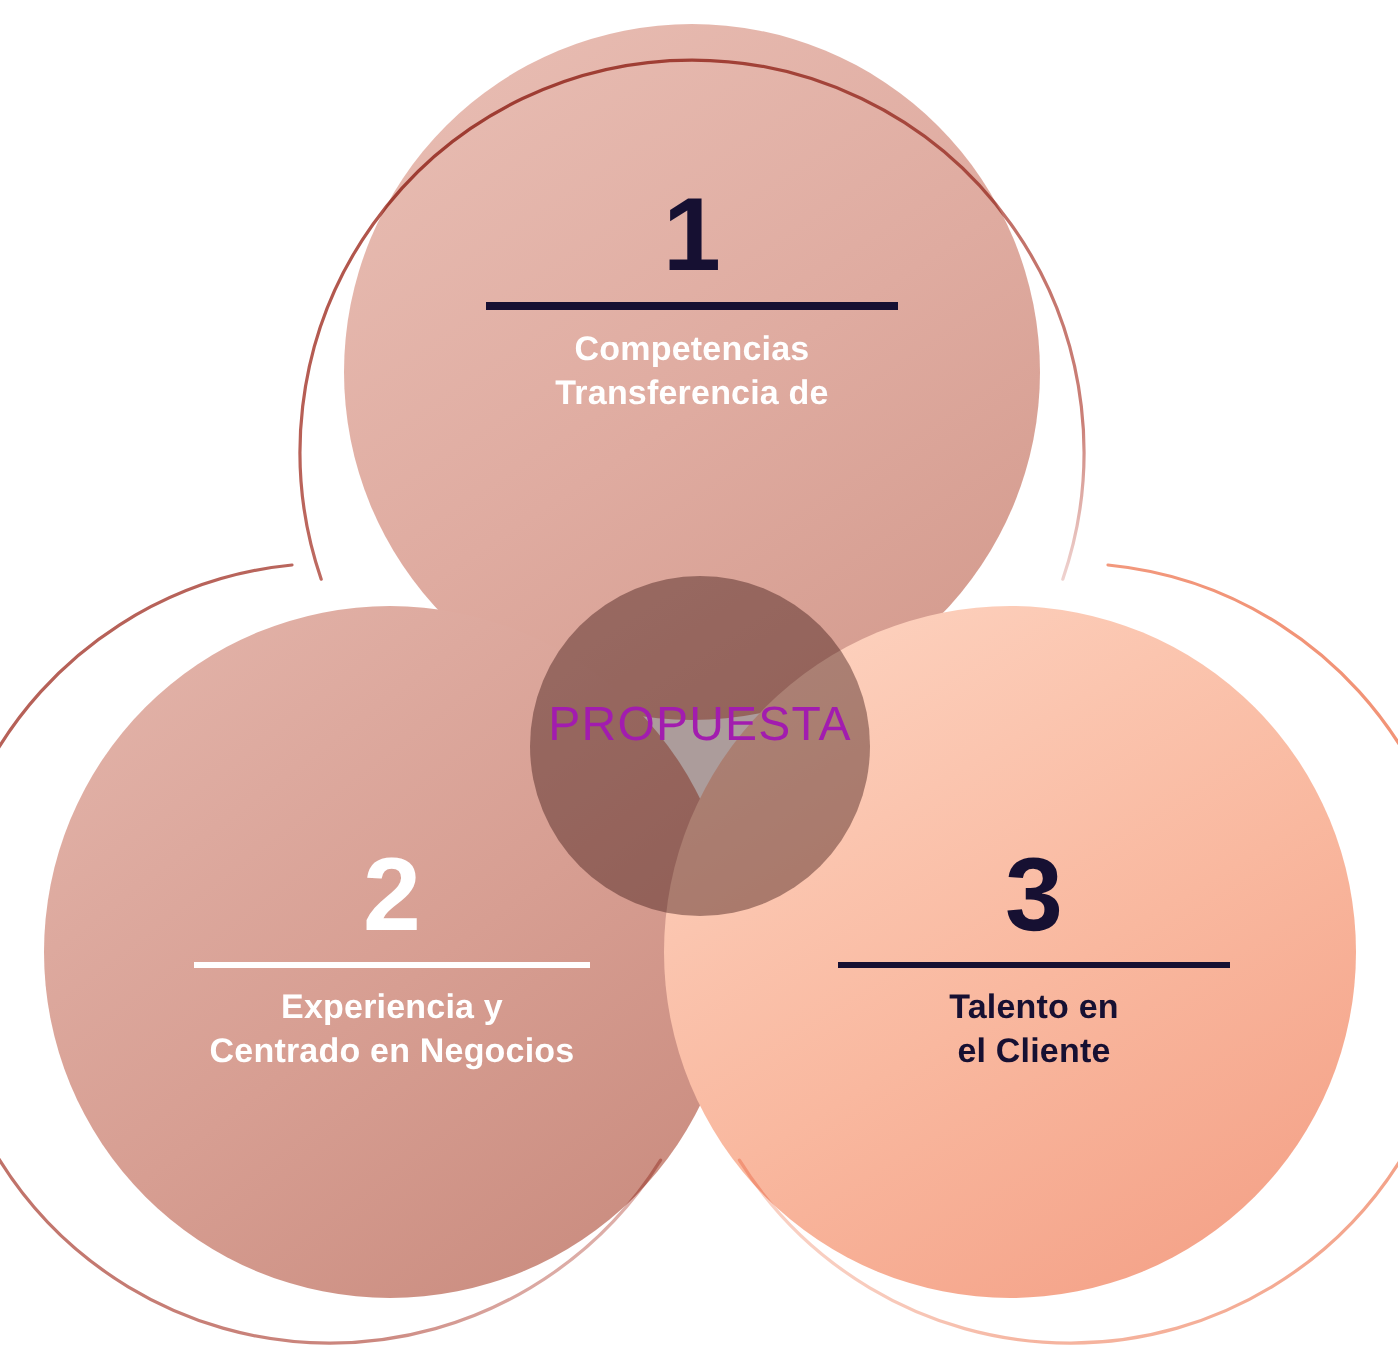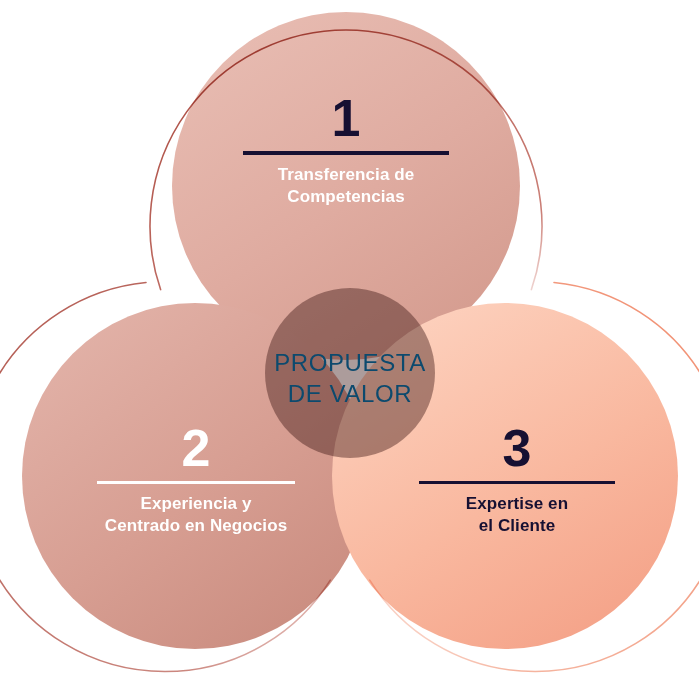--- a/index.html
+++ b/index.html
@@ -74,21 +74,21 @@
   #block-3 .num { color: #161032; }
   #block-3 .rule { width: 196px; background: #161032; height: 3px; }
   #block-3 .cap { color: #161032; }
   
   #block-center {
     left: 250px;
     top: 348px;
     width: 200px;
   }
   #block-center .hub-line {
-    color: #0c4a6e;
+    color: #a21caf;
     font-size: 24px;
     font-weight: normal;
     line-height: 1.28;
     letter-spacing: 0.6px;
     text-transform: uppercase;
   }
 </style>
 </head>
 <body>
 
@@ -140,41 +140,40 @@
       <circle cx="505" cy="476" r="173" fill="url(#g3)"></circle>
     </g>
 
     <circle cx="350" cy="373" r="85" fill="#3a1410" opacity="0.42"></circle>
   </svg>
 
   <div class="label-block" id="block-1">
     <div class="num">1</div>
     <div class="rule"></div>
     <div class="cap">
+      <div>Competencias</div>
       <div>Transferencia de</div>
-      <div>Competencias</div>
     </div>
   </div>
 
   <div class="label-block" id="block-2">
     <div class="num">2</div>
     <div class="rule"></div>
     <div class="cap">
       <div>Experiencia y</div>
       <div>Centrado en Negocios</div>
     </div>
   </div>
 
   <div class="label-block" id="block-3">
     <div class="num">3</div>
     <div class="rule"></div>
     <div class="cap">
-      <div>Expertise en</div>
+      <div>Talento en</div>
       <div>el Cliente</div>
     </div>
   </div>
 
   <div class="label-block" id="block-center">
     <div class="hub-line">PROPUESTA</div>
-    <div class="hub-line">DE VALOR</div>
   </div>
 
 </div>
 
 </body></html>

